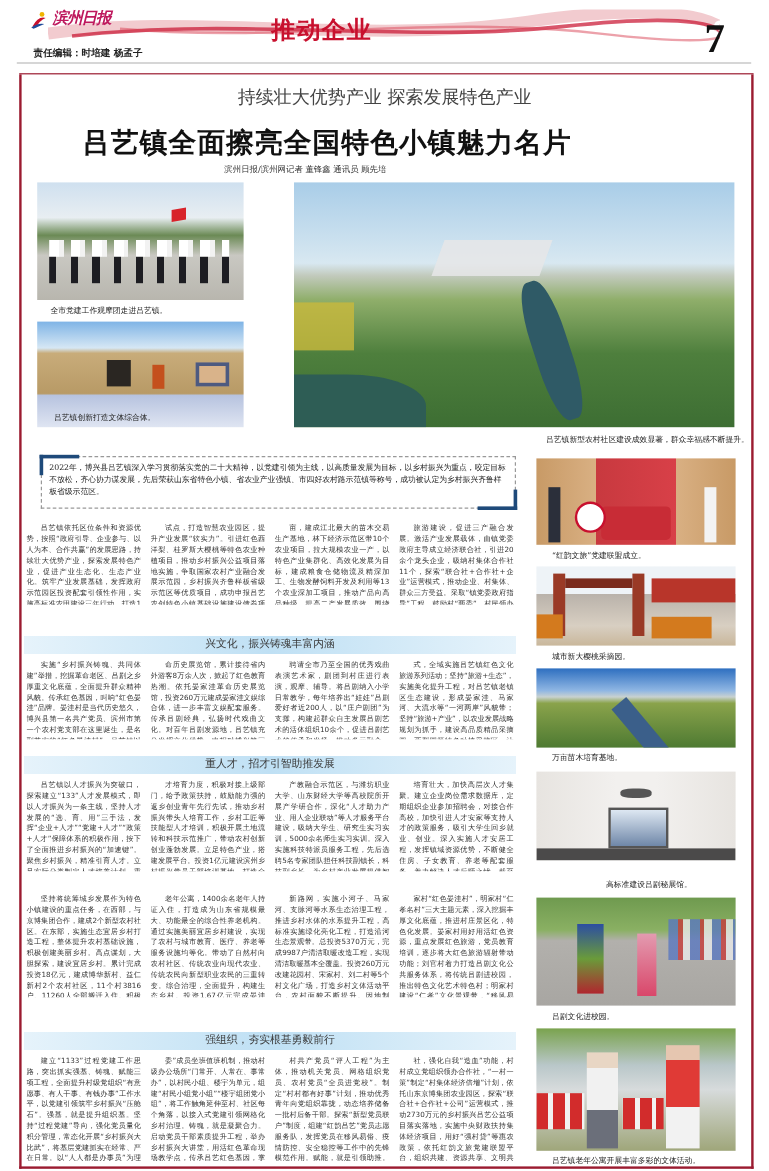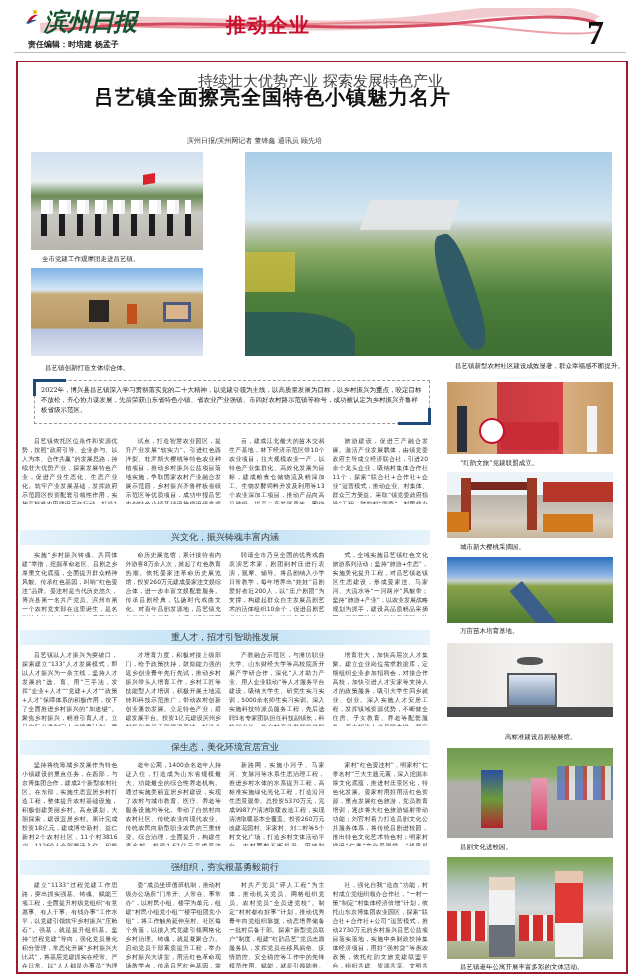--- a/index.html
+++ b/index.html
@@ -1,30 +1,30 @@
 <!DOCTYPE html>
 <html><head>
 <meta charset="utf-8">
 <style>
   html,body{margin:0;padding:0;background:#fff;}
   body{width:641px;height:976px;overflow:hidden;position:relative;font-family:"DejaVu Sans",sans-serif;color:#222;}
   .masthead{position:absolute;left:0;top:0;width:641px;height:50px;overflow:hidden;}
   .ribbon{position:absolute;left:40px;top:8px;width:560px;height:30px;}
-  .logo{position:absolute;left:26px;top:6px;font-family:"DejaVu Serif",serif;font-size:24px;font-weight:bold;color:#14532d;font-style:italic;letter-spacing:-1px;}
+  .logo{position:absolute;left:26px;top:6px;font-family:"DejaVu Serif",serif;font-size:13px;font-weight:bold;color:#be185d;font-style:italic;letter-spacing:-1px;}
   .logo-mark{position:absolute;left:24px;top:9px;width:16px;height:16px;}
   .logo-text{position:absolute;left:44px;top:6px;}
   .special{position:absolute;left:226px;top:12px;font-size:20px;font-weight:bold;color:#c8102e;letter-spacing:1px;}
   .editors{position:absolute;left:28px;top:39px;font-size:8px;font-weight:bold;color:#222;}
   .date{position:absolute;left:468px;top:55px;font-size:8px;color:#222;}
   .pageno{position:absolute;left:587px;top:14px;font-size:34px;font-weight:bold;color:#111;font-family:"Liberation Serif",serif;}
   .mast-rule{position:absolute;left:14px;top:52px;width:612px;height:1px;background:#bbb;}
   .frame{position:absolute;left:16px;top:62px;width:608px;height:910px;border-left:2px solid #9b1b30;border-bottom:2px solid #9b1b30;border-right:2px solid #9b1b30;}
   .frame-top{position:absolute;left:16px;top:61px;width:612px;height:1px;background:#9b1b30;}
   .kicker{position:absolute;left:0;width:641px;top:72px;text-align:center;font-size:15px;color:#444;font-family:"DejaVu Serif",serif;}
-  .headline{position:absolute;left:0;width:545px;top:84px;text-align:center;font-size:20px;font-weight:bold;color:#111;letter-spacing:1px;}
+  .headline{position:absolute;left:0;width:545px;top:104px;text-align:center;font-size:23px;font-weight:bold;color:#111;letter-spacing:1px;}
   .byline{position:absolute;left:0;width:509px;top:136px;text-align:center;font-size:7px;color:#333;}
   .photo{position:absolute;overflow:hidden;}
   .caption{position:absolute;font-size:6.5px;color:#222;font-family:"DejaVu Serif",serif;white-space:nowrap;}
   .lead{position:absolute;left:34px;top:380px;width:396px;height:44px;border:1px dashed #999;padding:4px 6px;box-sizing:border-box;font-size:6.5px;line-height:10px;color:#222;font-family:"DejaVu Serif",serif;}
   .lead:before{content:"";position:absolute;left:-2px;top:-2px;width:30px;height:14px;border-left:3px solid #1e4a7a;border-top:3px solid #1e4a7a;}
   .lead:after{content:"";position:absolute;right:-2px;bottom:-2px;width:30px;height:14px;border-right:3px solid #1e4a7a;border-bottom:3px solid #1e4a7a;}
   .section{position:absolute;left:20px;width:410px;}
   .sec-head{height:15px;background:linear-gradient(90deg,#e6f3fb,#bfe0f4 50%,#e6f3fb);text-align:center;font-size:9px;color:#3a3a3a;line-height:15px;}
   .cols{display:flex;gap:8px;padding:5px 2px 0 2px;}
   .col{flex:1;font-size:6px;line-height:9px;color:#333;text-align:justify;overflow:hidden;}
@@ -64,21 +64,21 @@
   <div style="position:absolute;left:10px;top:62px;width:150px;height:22px;background:repeating-linear-gradient(90deg,#1d1d22 0 6px,transparent 6px 18px);"></div>
   <div style="position:absolute;left:112px;top:22px;width:12px;height:10px;background:#d8232a;transform:skewY(-10deg);"></div>
 </div>
 <div class="caption" style="left:42px;top:255px;">全市党建工作观摩团走进吕艺镇。</div>
 
 <div class="photo" style="left:31px;top:268px;width:172px;height:88px;background:linear-gradient(180deg,#7fb4e6 0%,#d6e7f4 25%,#c8ac7a 30%,#b89a66 68%,#b7c3df 70%,#dfe5f2 100%);">
   <div style="position:absolute;left:58px;top:32px;width:20px;height:22px;background:#2a2622;"></div>
   <div style="position:absolute;left:96px;top:36px;width:10px;height:20px;background:#c4501d;"></div>
   <div style="position:absolute;left:132px;top:34px;width:28px;height:20px;border:3px solid #4d5a80;background:#d9b38a;box-sizing:border-box;"></div>
 </div>
-<div class="caption" style="left:45px;top:364px;">吕艺镇创新打造文体综合体。</div>
+<div class="caption" style="left:45px;top:344px;">吕艺镇创新打造文体综合体。</div>
 
 <div class="photo" style="left:245px;top:152px;width:367px;height:204px;background:linear-gradient(180deg,#a9cde8 0%,#d8e8f1 33%,#c2cabd 38%,#8fae6a 48%,#4e7f3d 70%,#3d6e33 100%);">
   <div style="position:absolute;left:120px;top:48px;width:90px;height:30px;background:#e6e6e8;opacity:0.85;transform:skewX(-20deg);"></div>
   <div style="position:absolute;left:200px;top:80px;width:30px;height:120px;background:#2f5a66;border-radius:40%;transform:rotate(-18deg);"></div>
   <div style="position:absolute;left:0;top:160px;width:110px;height:44px;background:#2e5d55;border-radius:0 60% 0 0;"></div>
   <div style="position:absolute;left:0;top:100px;width:50px;height:40px;background:#c9b93c;opacity:0.8;"></div>
 </div>
 <div class="caption" style="left:455px;top:362px;">吕艺镇新型农村社区建设成效显著，群众幸福感不断提升。</div>
 
 <div class="lead">2022年，博兴县吕艺镇深入学习贯彻落实党的二十大精神，以党建引领为主线，以高质量发展为目标，以乡村振兴为重点，咬定目标不放松，齐心协力谋发展，先后荣获山东省特色小镇、省农业产业强镇、市四好农村路示范镇等称号，成功被认定为乡村振兴齐鲁样板省级示范区。</div>
@@ -175,21 +175,20 @@
     <div class="col" style="height:76px;">
         <p>产教融合示范区，与潍坊职业大学、山东财经大学等高校院所开展产学研合作，深化“人才助力产业、用人企业联动”等人才服务平台建设，吸纳大学生、研究生实习实训，5000余名师生实习实训。深入实施科技特派员服务工程，先后选聘5名专家团队担任科技副镇长，科技副乡长，为乡村产业发展提供智力支撑。坚持党管人才，建立工作体系。制定人才引育配套政策，围绕镇域主导产业转型升级，新兴产业</p>
       </div>
     <div class="col" style="height:76px;">
         <p>培育壮大，加快高层次人才集聚。建立企业岗位需求数据库，定期组织企业参加招聘会，对接合作高校，加快引进人才安家等支持人才的政策服务，吸引大学生回乡就业、创业。深入实施人才安居工程，发挥镇域资源优势，不断健全住房、子女教育、养老等配套服务，着力解决人才后顾之忧。截至目前，累计引进博士2名，硕士研究生29名，国家级重点人才工程专家1名，高级技术专家30名。</p>
       </div>
   </div>
 </div>
 
 <div class="section" style="top:740px;height:110px;">
-  <div class="sec-head">保生态，美化环境宜居宜业</div>
   <div class="cols">
     <div class="col" style="height:86px;">
         <p>坚持将统筹城乡发展作为特色小镇建设的重点任务，在西部，与京博集团合作，建成2个新型农村社区。在东部，实施生态宜居乡村打造工程，整体提升农村基础设施，积极创建美丽乡村。高点谋划，大胆探索，建设宜居乡村。累计完成投资18亿元，建成博华新村、益仁新村2个农村社区，11个村3816户、11260人全部搬迁入住。积极探索农村养老新模式，投资2.06亿元，高标准建设吕艺镇</p>
       </div>
     <div class="col" style="height:86px;">
         <p>老年公寓，1400余名老年人持证入住，打造成为山东省规模最大、功能最全的综合性养老机构。通过实施美丽宜居乡村建设，实现了农村与城市教育、医疗、养老等服务设施均等化。带动了自然村向农村社区、传统农业向现代农业、传统农民向新型职业农民的三重转变。综合治理，全面提升，构建生态乡村。投资1.67亿元完成晏洼路、冈鑫路等道路拓宽和绿化升级工程，打造“三纵三横”现代高效吕艺</p>
       </div>
     <div class="col" style="height:86px;">
         <p>新路网，实施小河子、马家河、支脉河等水系生态治理工程，推进乡村水体的水系提升工程，高标准实施绿化亮化工程，打造沿河生态景观带。总投资5370万元，完成9987户清洁取暖改造工程，实现清洁取暖基本全覆盖。投资260万元改建花园村、宋家村、刘二村等5个村文化广场，打造乡村文体活动平台，农村面貌不断提升。因地制宜，以人为本，打造美丽乡村。围绕对晋村“吕剧之乡”，高</p>
       </div>

